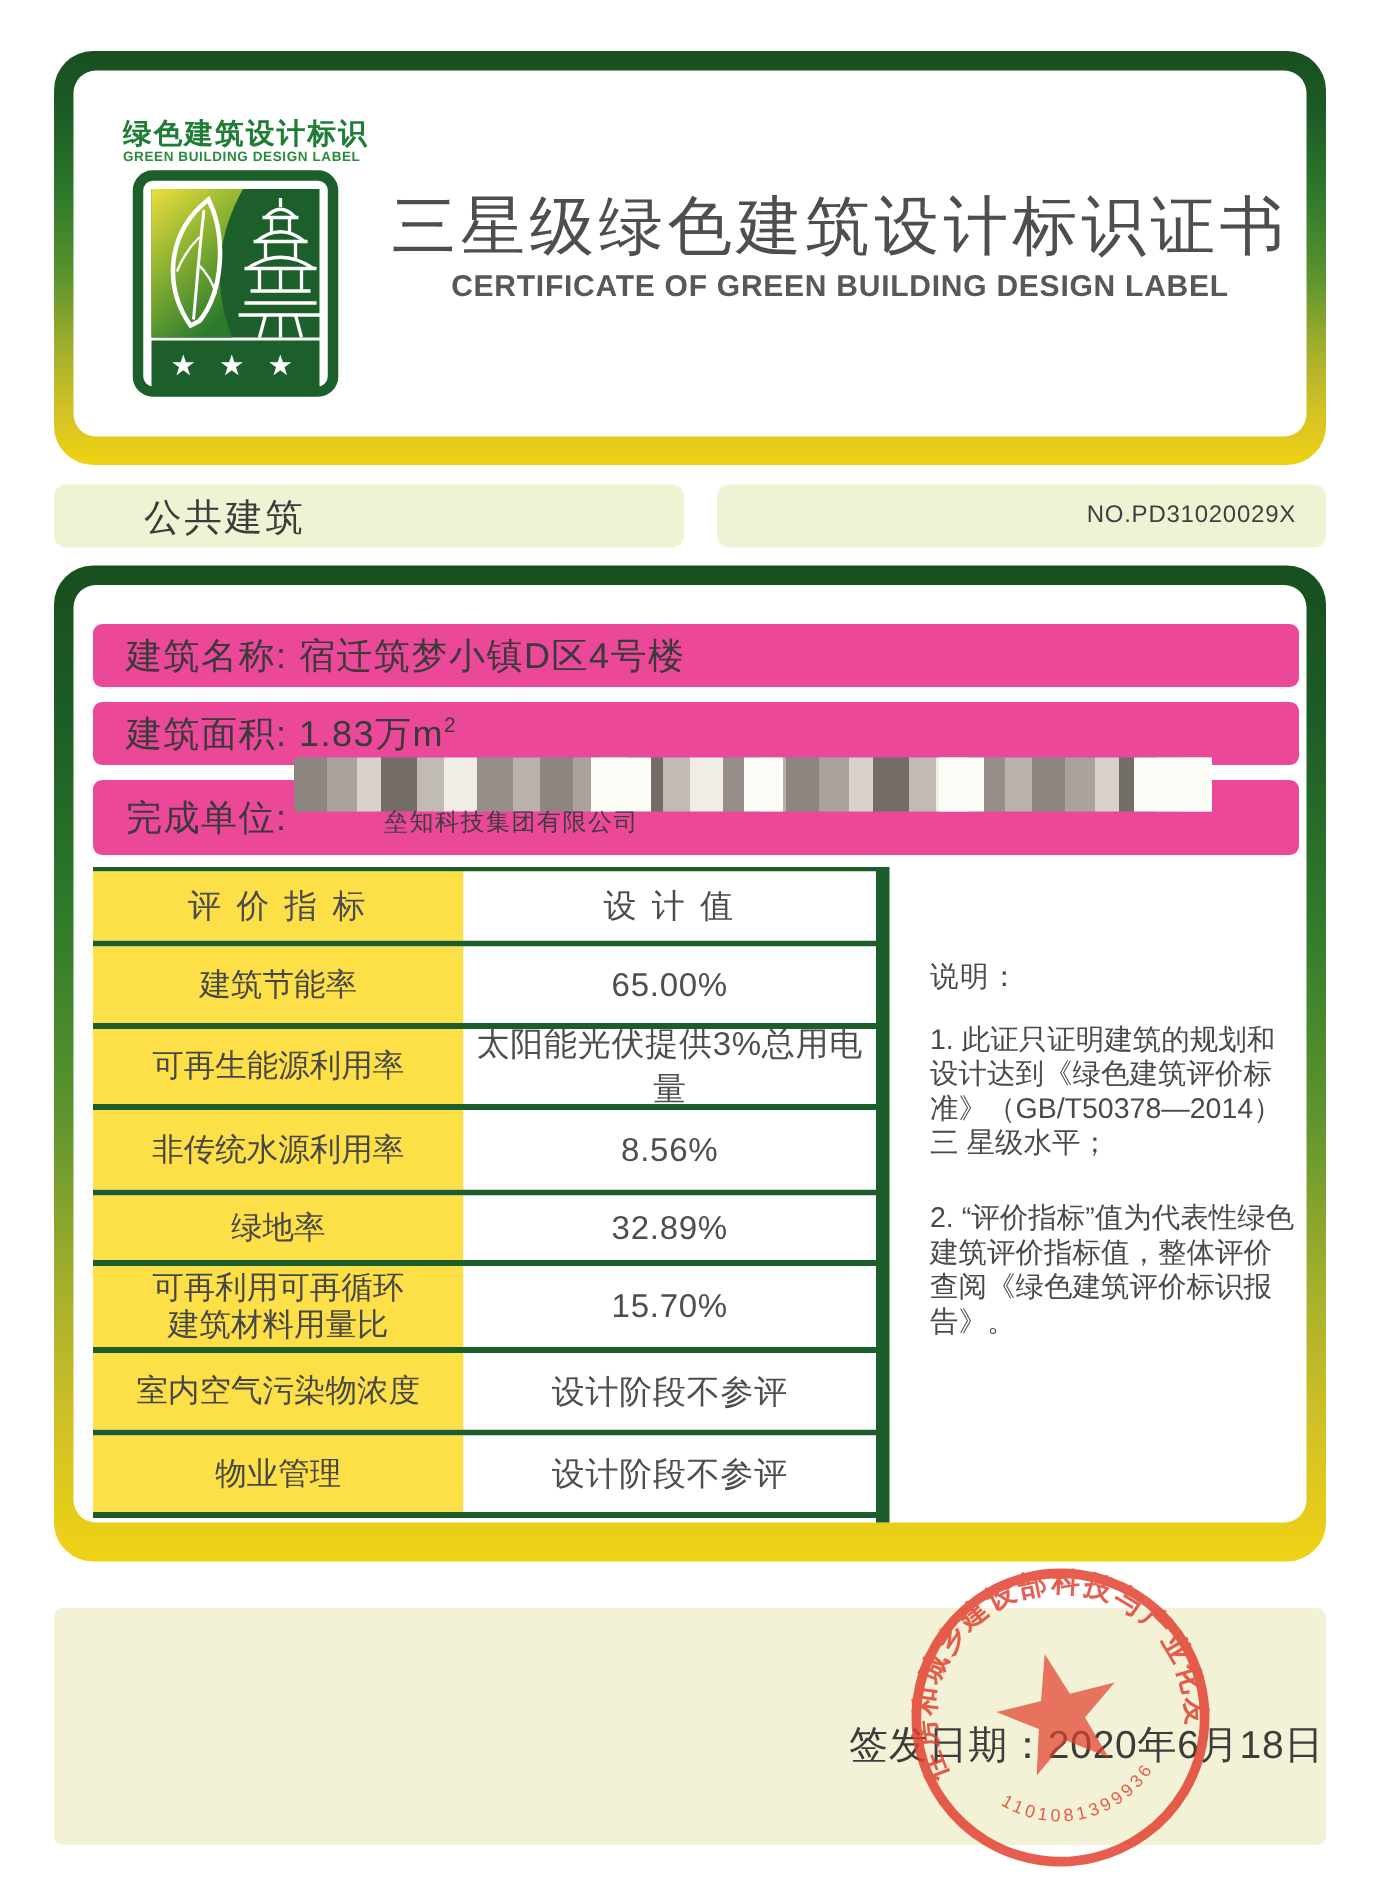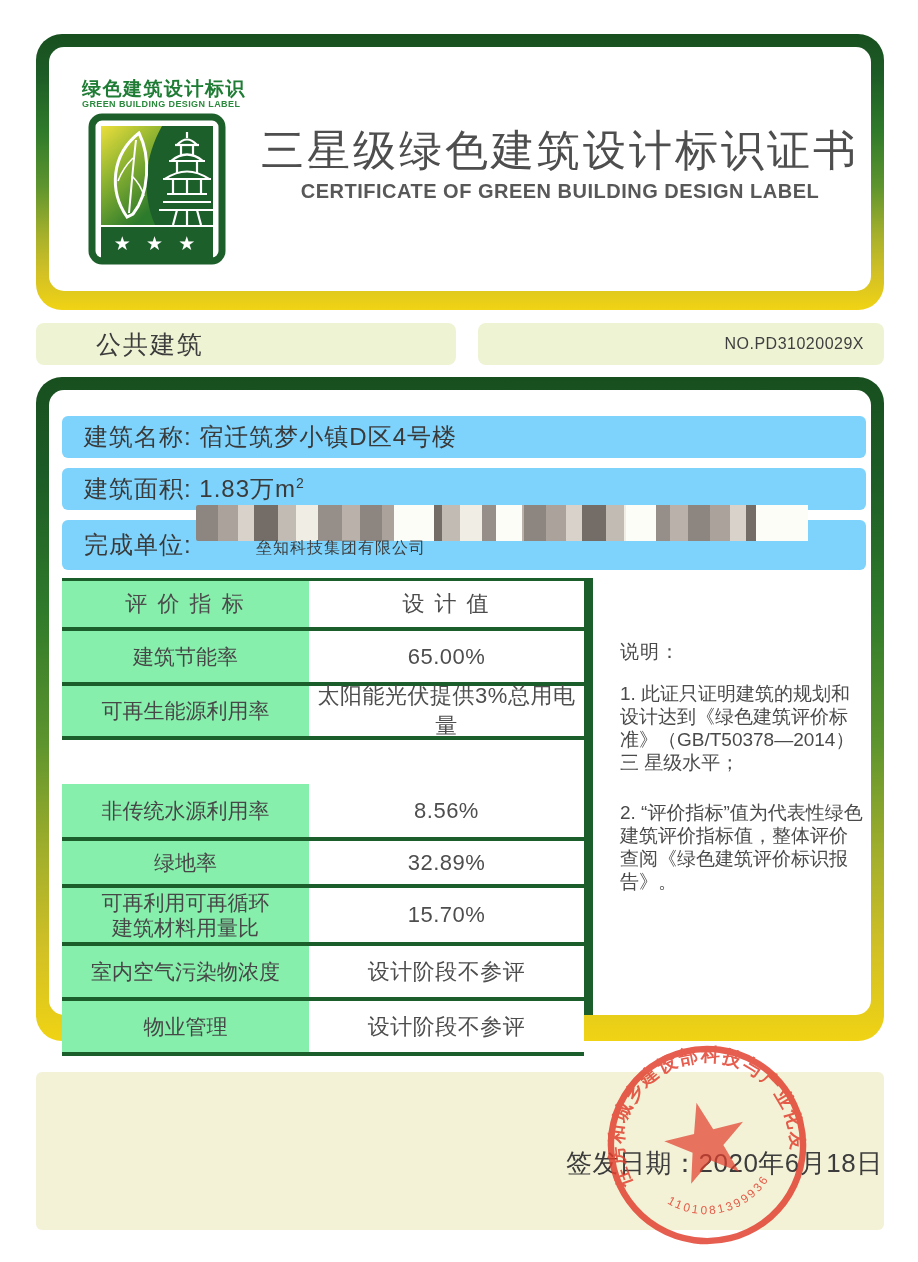--- a/index.html
+++ b/index.html
@@ -26,44 +26,44 @@
 
   .title-cn{position:absolute;left:245px;top:122px;width:630px;text-align:center;font-size:43px;color:#4e4e4e;letter-spacing:3px;z-index:2;}
   .title-en{position:absolute;left:245px;top:180px;width:630px;text-align:center;font-size:20px;font-weight:bold;color:#585858;letter-spacing:0.5px;z-index:2;}
 
   .pale-bar{position:absolute;top:323px;height:42px;background:#eef3d3;border-radius:8px;display:flex;align-items:center;}
   #type-bar{left:36px;width:420px;}
   #type-bar span{padding-left:60px;font-size:25px;letter-spacing:2px;color:#3c3c3c;}
   #no-bar{left:478px;width:406px;justify-content:flex-end;}
   #no-bar span{padding-right:20px;font-size:16px;color:#3f3f3f;letter-spacing:0.5px;}
 
-  .pill{position:absolute;left:62px;width:804px;background:#7dd3fc;border-radius:6px;display:flex;align-items:center;z-index:1;}
+  .pill{position:absolute;left:62px;width:804px;background:#ec4899;border-radius:6px;display:flex;align-items:center;z-index:1;}
   #pill-name{top:416px;height:42px;}
   #pill-area{top:468px;height:42px;}
   #pill-unit{top:520px;height:50px;}
   .pill .lbl{padding-left:22px;font-size:24px;color:#3a3a3a;letter-spacing:1px;}
   .pill sup{font-size:14px;}
 
   #redact-blur{
     position:absolute;left:196px;top:505px;width:612px;height:36px;z-index:2;border-radius:2px;
     background:repeating-linear-gradient(90deg,
       #8d8580 0 22px,#aaa29b 22px 42px,#d8d2ca 42px 58px,#746d67 58px 82px,
       #c2bbb4 82px 100px,#f0ede5 100px 122px,#968e88 122px 146px,#b9b1aa 146px 164px);
   }
   #redact-blur .gap{position:absolute;top:0;height:100%;background:#fdfdf8;}
   #company-line{position:absolute;left:256px;top:538px;font-size:16px;color:#3d3d3d;letter-spacing:1px;z-index:3;}
 
   #metrics-table{position:absolute;left:62px;top:578px;width:522px;border-top:3px solid #1c5e2b;z-index:1;}
   .t-row{display:flex;border-bottom:4px solid #1c5e2b;}
-  .t-row .c1{width:247px;background:#86efac;display:flex;align-items:center;justify-content:center;text-align:center;
+  .t-row .c1{width:247px;background:#fde047;display:flex;align-items:center;justify-content:center;text-align:center;
              font-size:21px;color:#474747;white-space:pre-line;line-height:1.2;}
   .t-row .c2{flex:1;background:#ffffff;display:flex;align-items:center;justify-content:center;text-align:center;
              font-size:22px;color:#4e4e4e;letter-spacing:0.5px;}
   .t-row.hdr .c1,.t-row.hdr .c2{font-size:22px;color:#4c4c4c;letter-spacing:2px;}
-  .rh46{height:46px;} .rh51{height:51px;} .rh50{height:50px;} .rh53{height:53px;margin-top:44px;}
+  .rh46{height:46px;} .rh51{height:51px;} .rh50{height:50px;} .rh53{height:53px;}
   .rh43{height:43px;} .rh54{height:54px;}
 
   #v-divider{position:absolute;left:584px;top:578px;width:9px;height:437px;background:#1c5e2b;z-index:1;}
 
   #notes{position:absolute;left:620px;top:640px;width:246px;z-index:1;color:#4a4a4a;font-size:19px;line-height:23px;}
   #notes .nh{margin:0 0 0 0;letter-spacing:1px;}
   #notes p{margin:19px 0 0 0;}
   #notes p + p{margin-top:27px;}
 
   #bottom-box{position:absolute;left:36px;top:1072px;width:848px;height:158px;background:#f3f2d7;border-radius:6px;z-index:1;}

